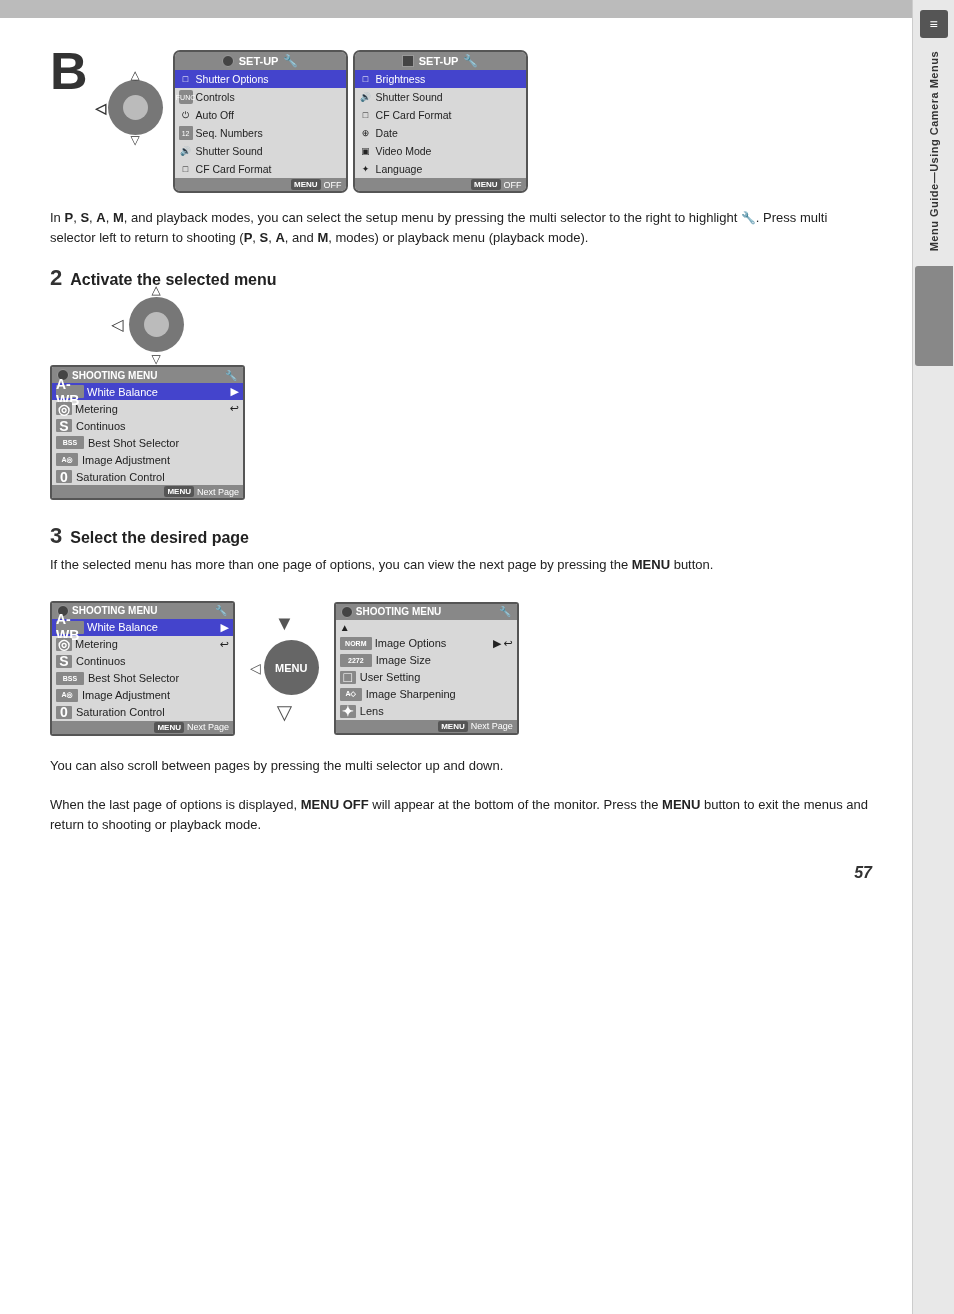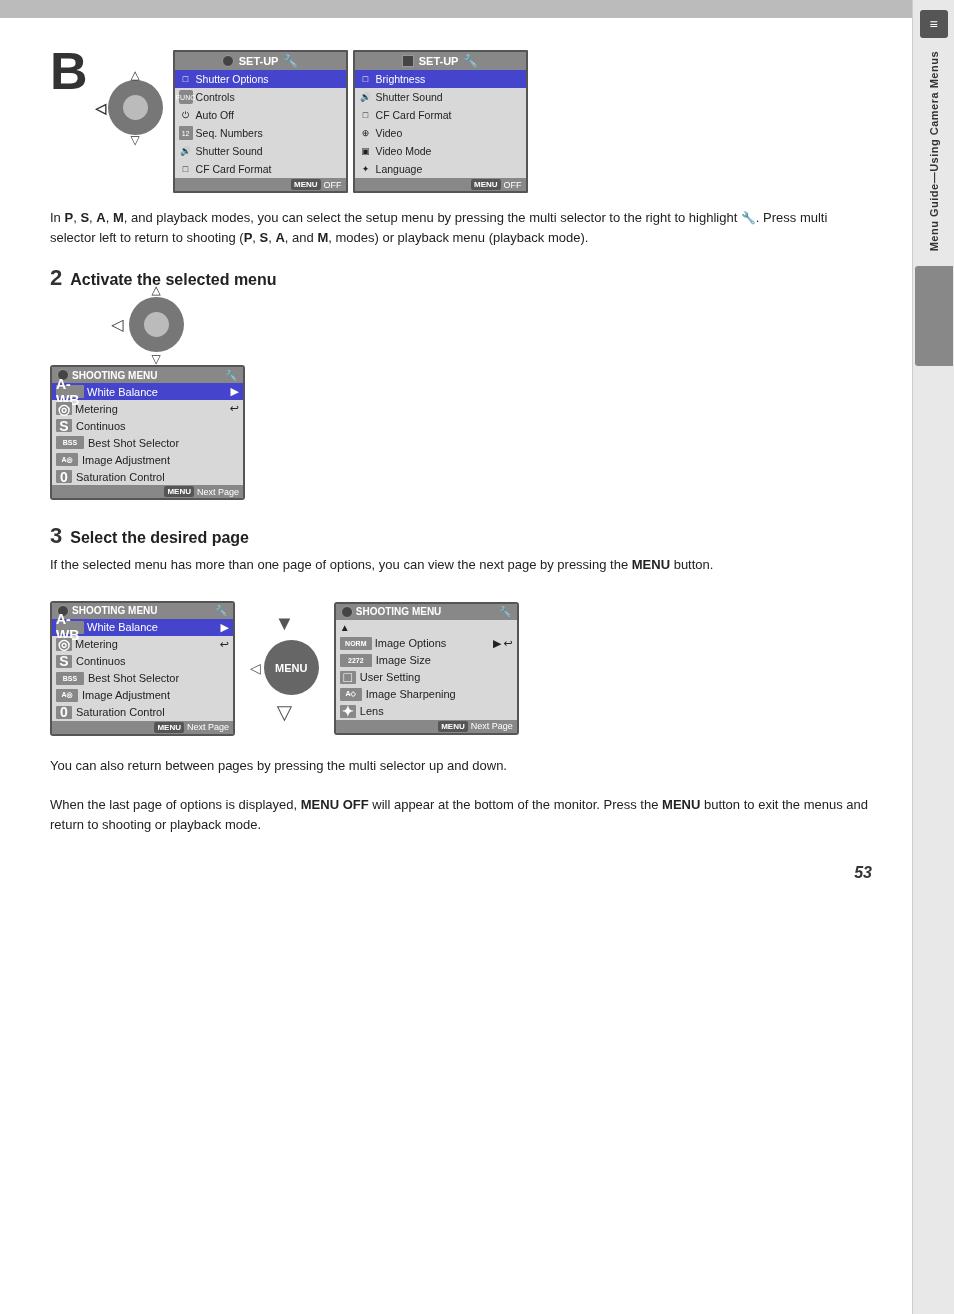--- a/index.html
+++ b/index.html
@@ -81,21 +81,21 @@
     
     .screens-row {
       display: flex;
       gap: 5px;
       align-items: flex-start;
     }
 
     .camera-screen {
       width: 175px;
       border: 2px solid #555;
-      border-radius: 1px;
+      border-radius: 7px;
       background: #d8d8d8;
       font-size: 11px;
       overflow: hidden;
     }
 
     .screen-title-bar {
       background: #888;
       color: white;
       text-align: center;
       padding: 2px 5px;
@@ -405,21 +405,21 @@
           <div class="screen-item">
             <div class="item-icon">🔊</div>
             <span>Shutter Sound</span>
           </div>
           <div class="screen-item">
             <div class="item-icon">□</div>
             <span>CF Card Format</span>
           </div>
           <div class="screen-item">
             <div class="item-icon">⊕</div>
-            <span>Video</span>
+            <span>Date</span>
           </div>
           <div class="screen-item">
             <div class="item-icon">▣</div>
             <span>Video Mode</span>
           </div>
           <div class="screen-item">
             <div class="item-icon">✦</div>
             <span>Language</span>
           </div>
           <div class="screen-footer">
@@ -604,28 +604,28 @@
           <span>Lens</span>
         </div>
         <div class="shooting-footer">
           <span class="menu-btn-small">MENU</span>
           <span>Next Page</span>
         </div>
       </div>
     </div>
 
     <p class="body-text">
-      You can also return between pages by pressing the multi selector up and down.
+      You can also scroll between pages by pressing the multi selector up and down.
     </p>
 
     <p class="body-text">
       When the last page of options is displayed, <strong>MENU OFF</strong> will appear at the bottom of the monitor.  Press the <strong>MENU</strong> button to exit the menus and return to shooting or playback mode.
     </p>
 
-    <div class="page-number">53</div>
+    <div class="page-number">57</div>
   </div>
 </div>
 
 <div class="right-sidebar">
   <div class="sidebar-icon">
     <span style="color:white;font-size:14px;">≡</span>
   </div>
   <div class="sidebar-text">Menu Guide—Using Camera Menus</div>
   <div class="sidebar-tab"></div>
 </div>

